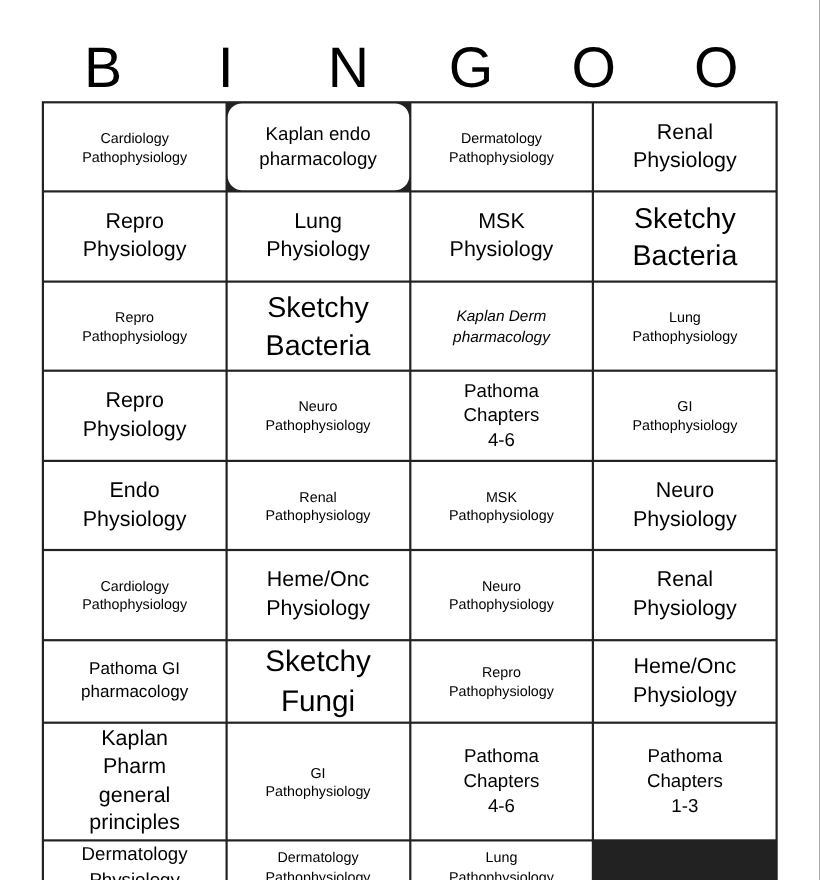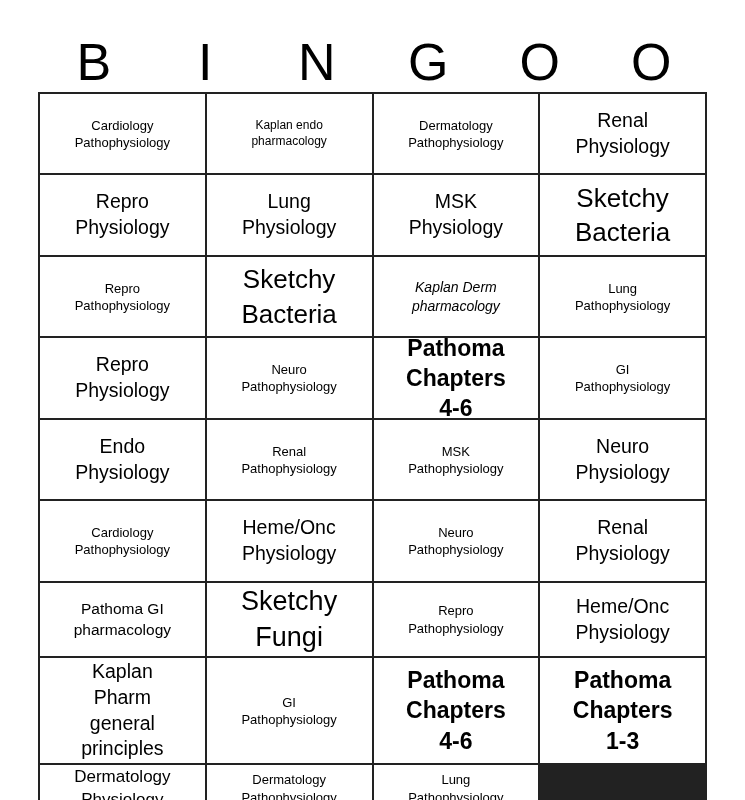--- a/index.html
+++ b/index.html
@@ -56,24 +56,24 @@
     padding: 1px 3px;
     cursor: pointer;
   }
   .cell-label {
     white-space: pre-line;
     line-height: 1.32;
   }
   .fs-13  { font-size: 13px; }
   .fs-14  { font-size: 14px; font-style: italic; }
   .fs-155 { font-size: 15.5px; }
-  .fs-165 { font-size: 12px; }
+  .fs-165 { font-size: 17px; border-radius: 13px; }
   .fs-17  { font-size: 17px; }
   .fs-195 { font-size: 19.5px; }
-  .fs-235 { font-size: 23px; font-weight: bold; }
+  .fs-235 { font-size: 17px; }
   .fs-26  { font-size: 26px; }
   .fs-27  { font-size: 27px; }
 </style>
 </head>
 <body>
 
 <div class="page">
 
   <div class="bingo-title">
     <span class="title-letter">B</span>

